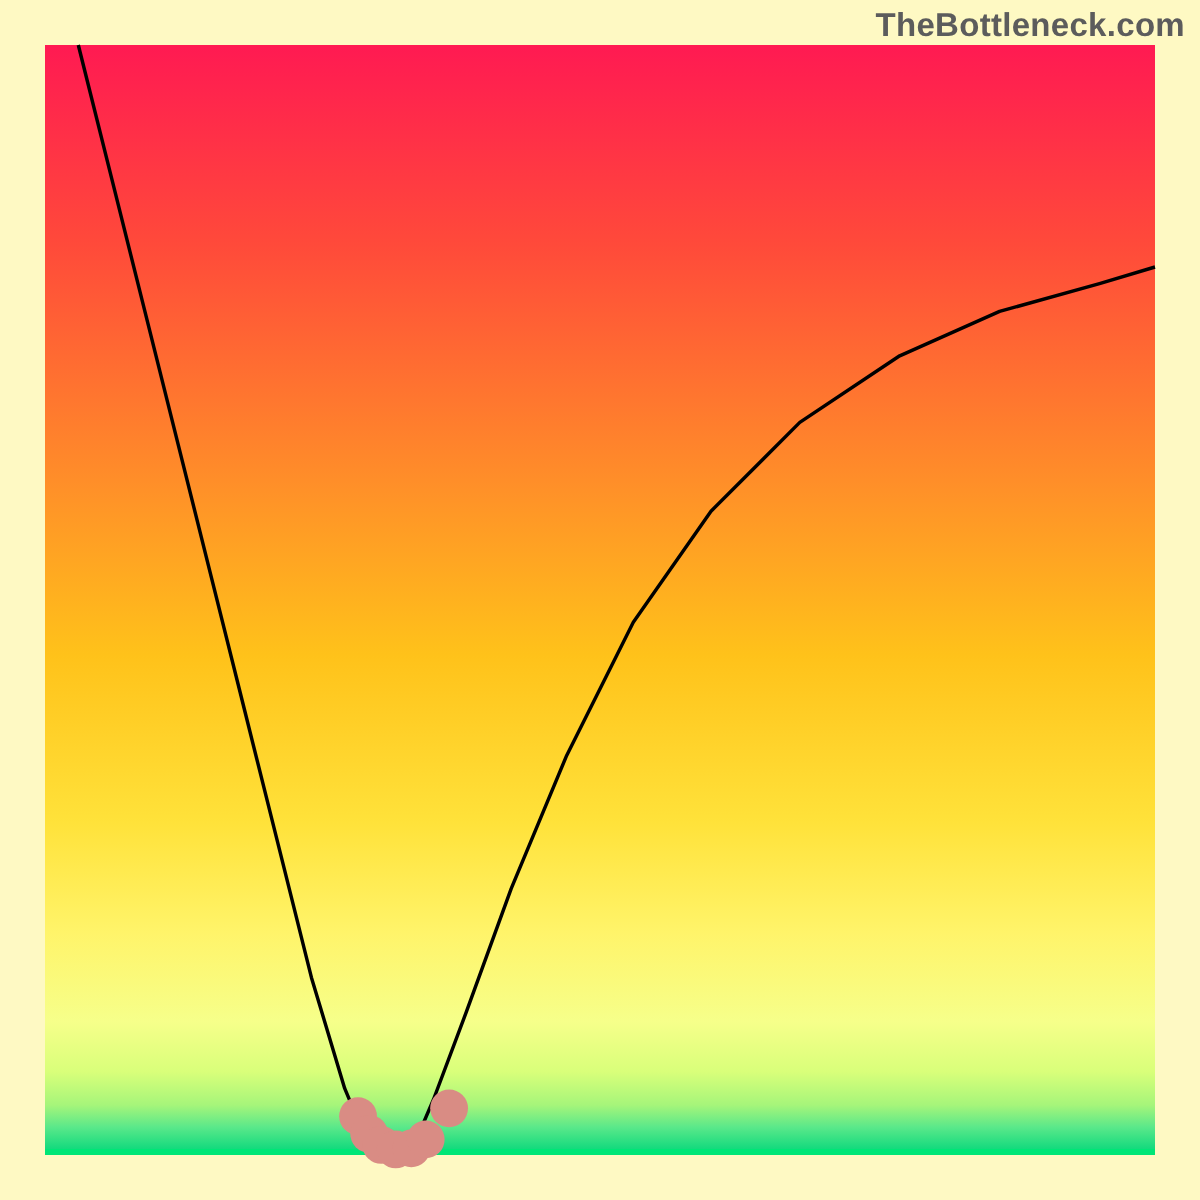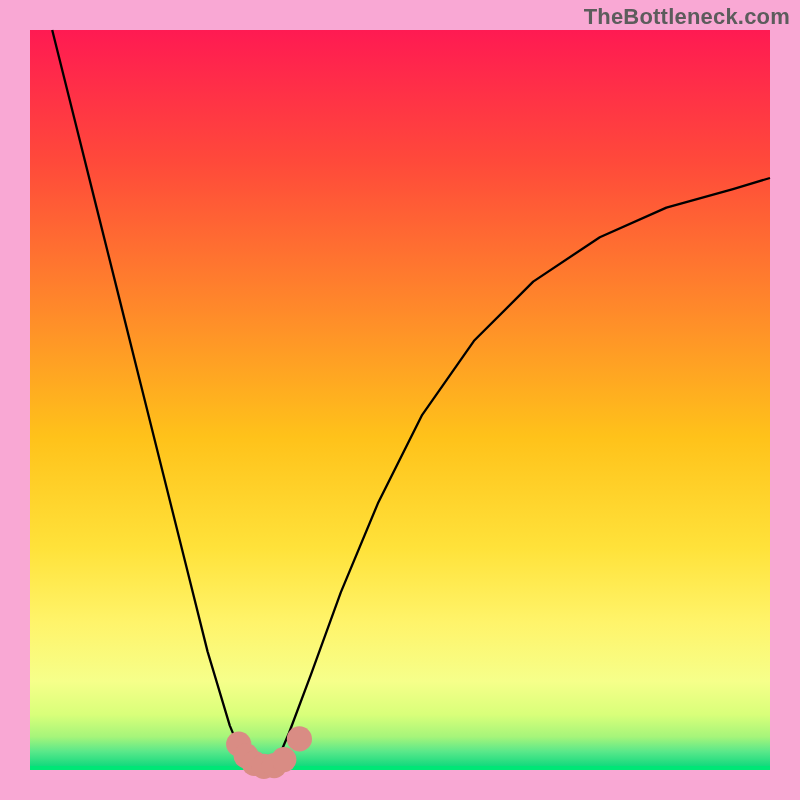--- a/index.html
+++ b/index.html
@@ -8,21 +8,21 @@
     width: 800px;
     height: 800px;
     overflow: hidden;
     background: #000;
     font-family: Arial, Helvetica, sans-serif;
   }
   .stage {
     position: relative;
     width: 800px;
     height: 800px;
-    background: #f9a8d4;
+    background: #fef9c3;
   }
   .watermark {
     position: absolute;
     top: 4px;
     right: 10px;
     color: #5c5c5c;
     font-size: 22px;
     font-weight: 600;
     letter-spacing: 0.2px;
     z-index: 5;

